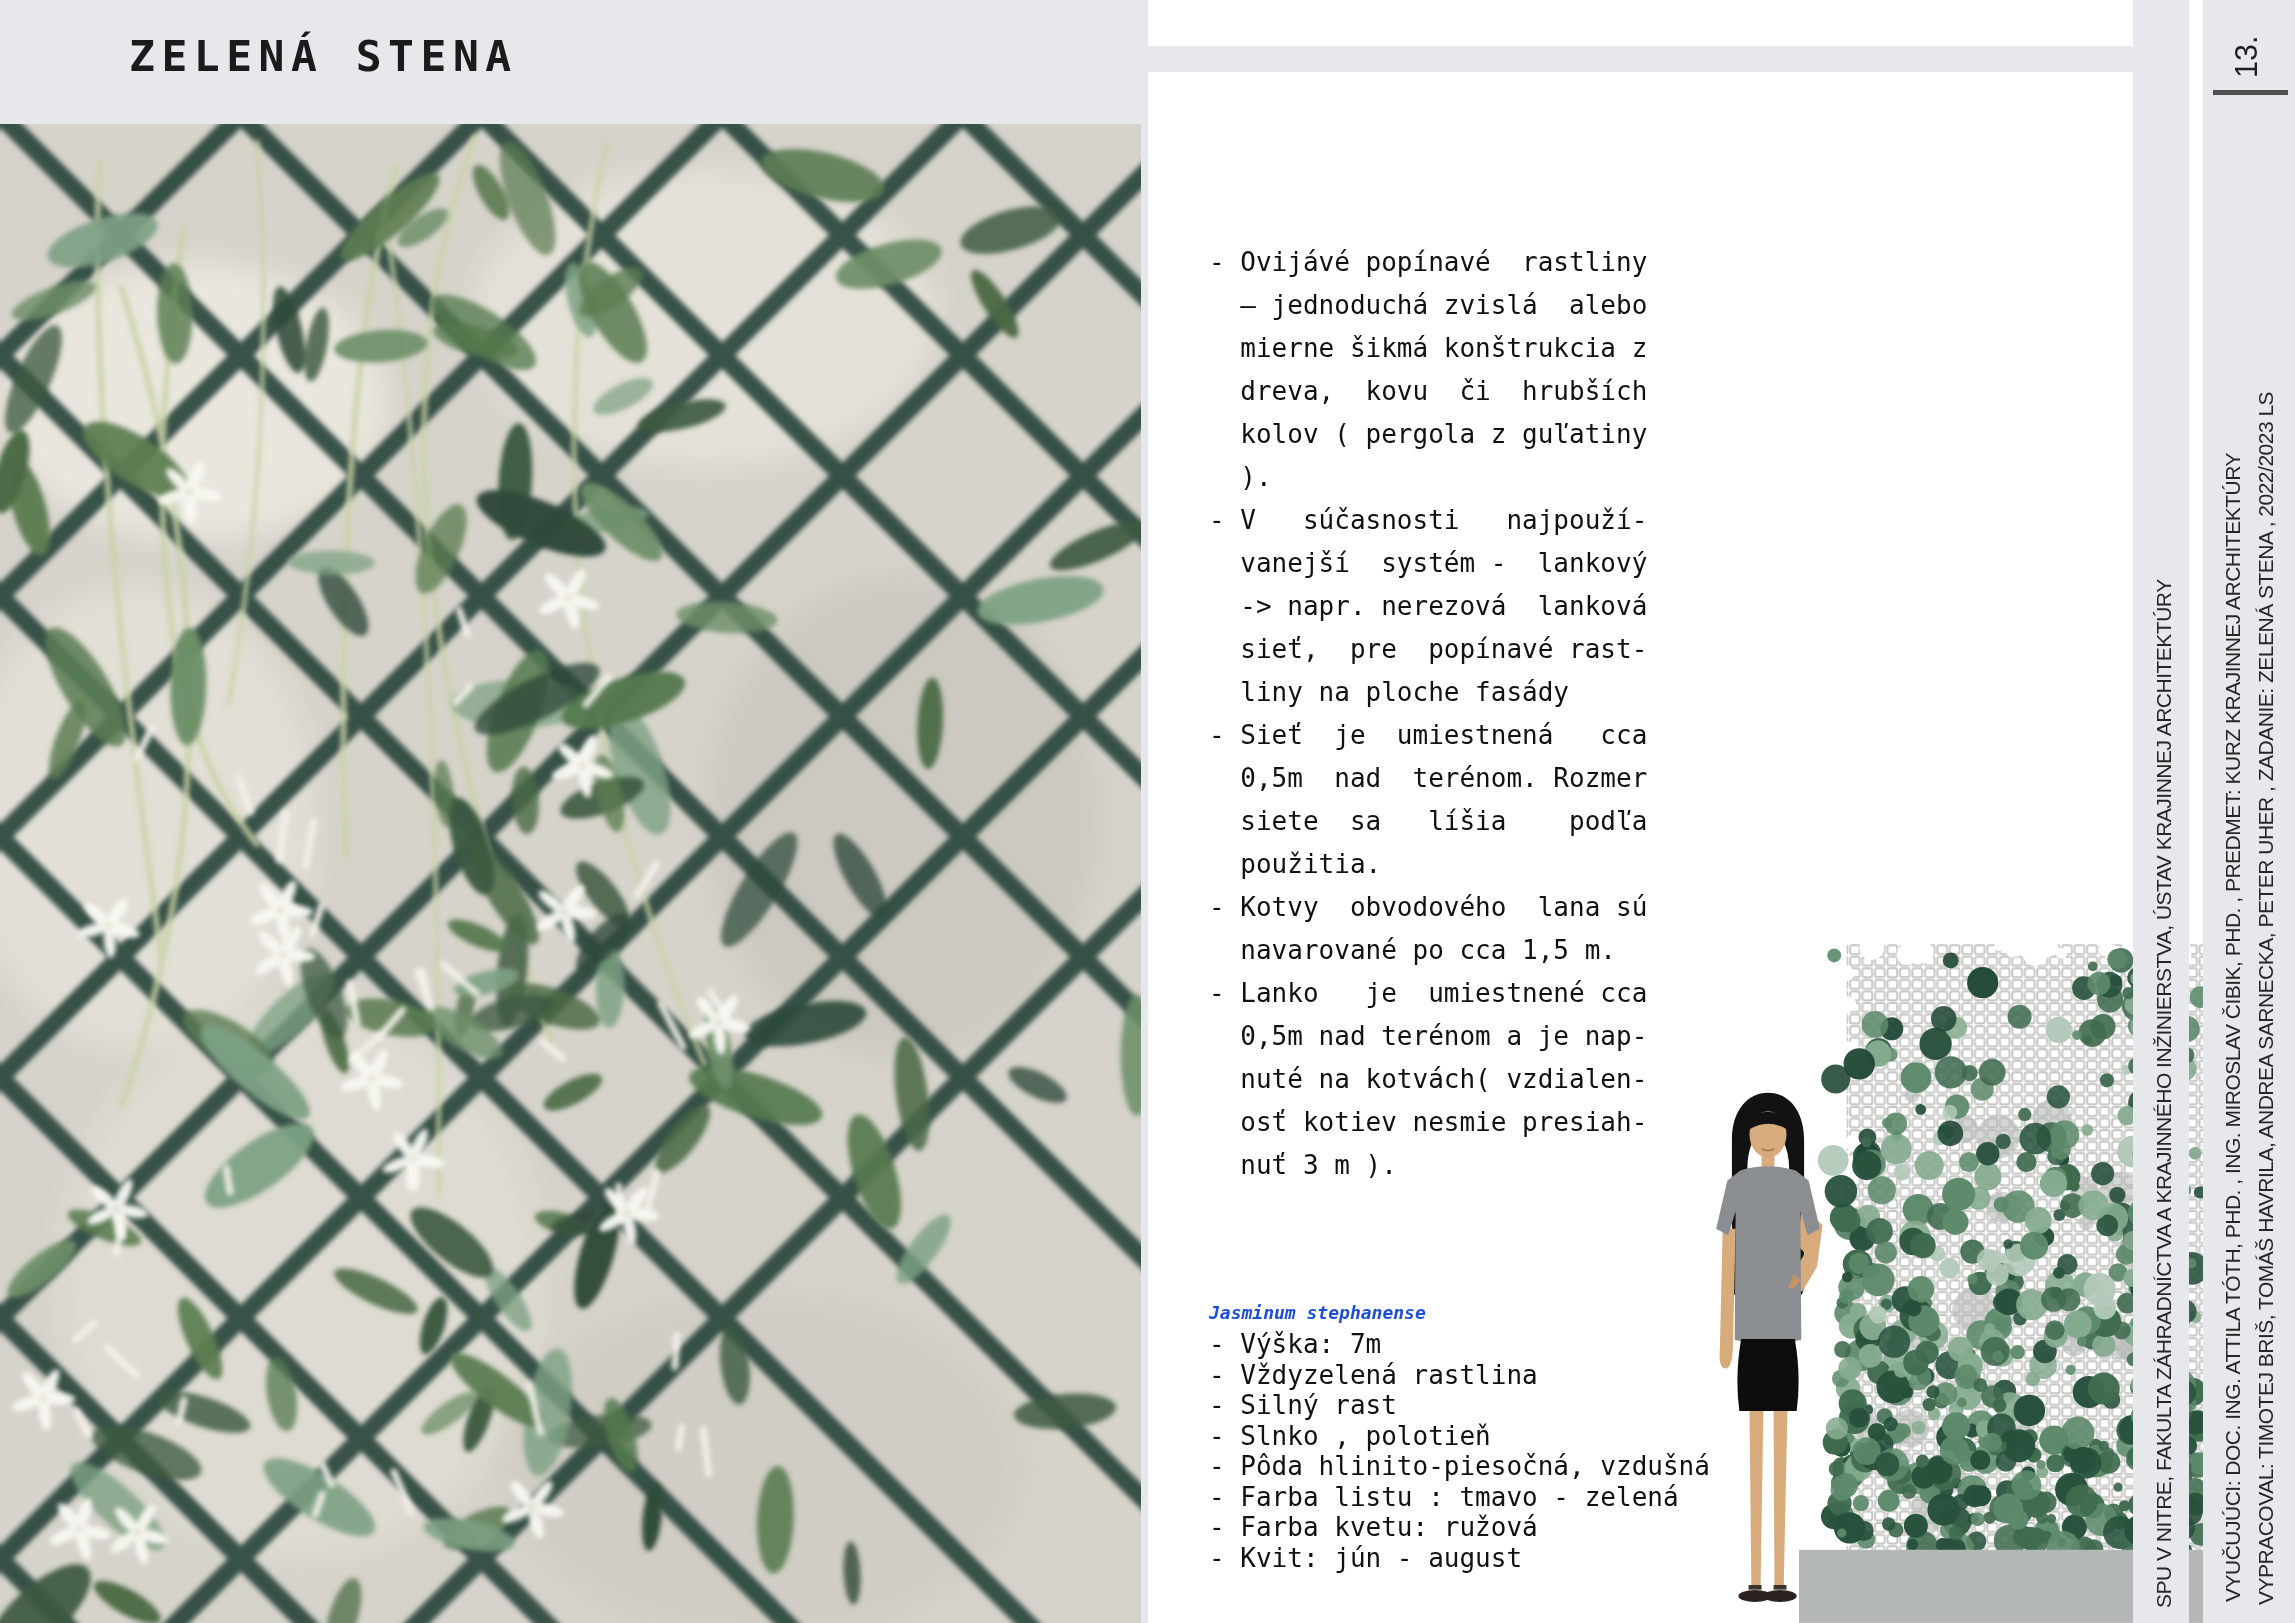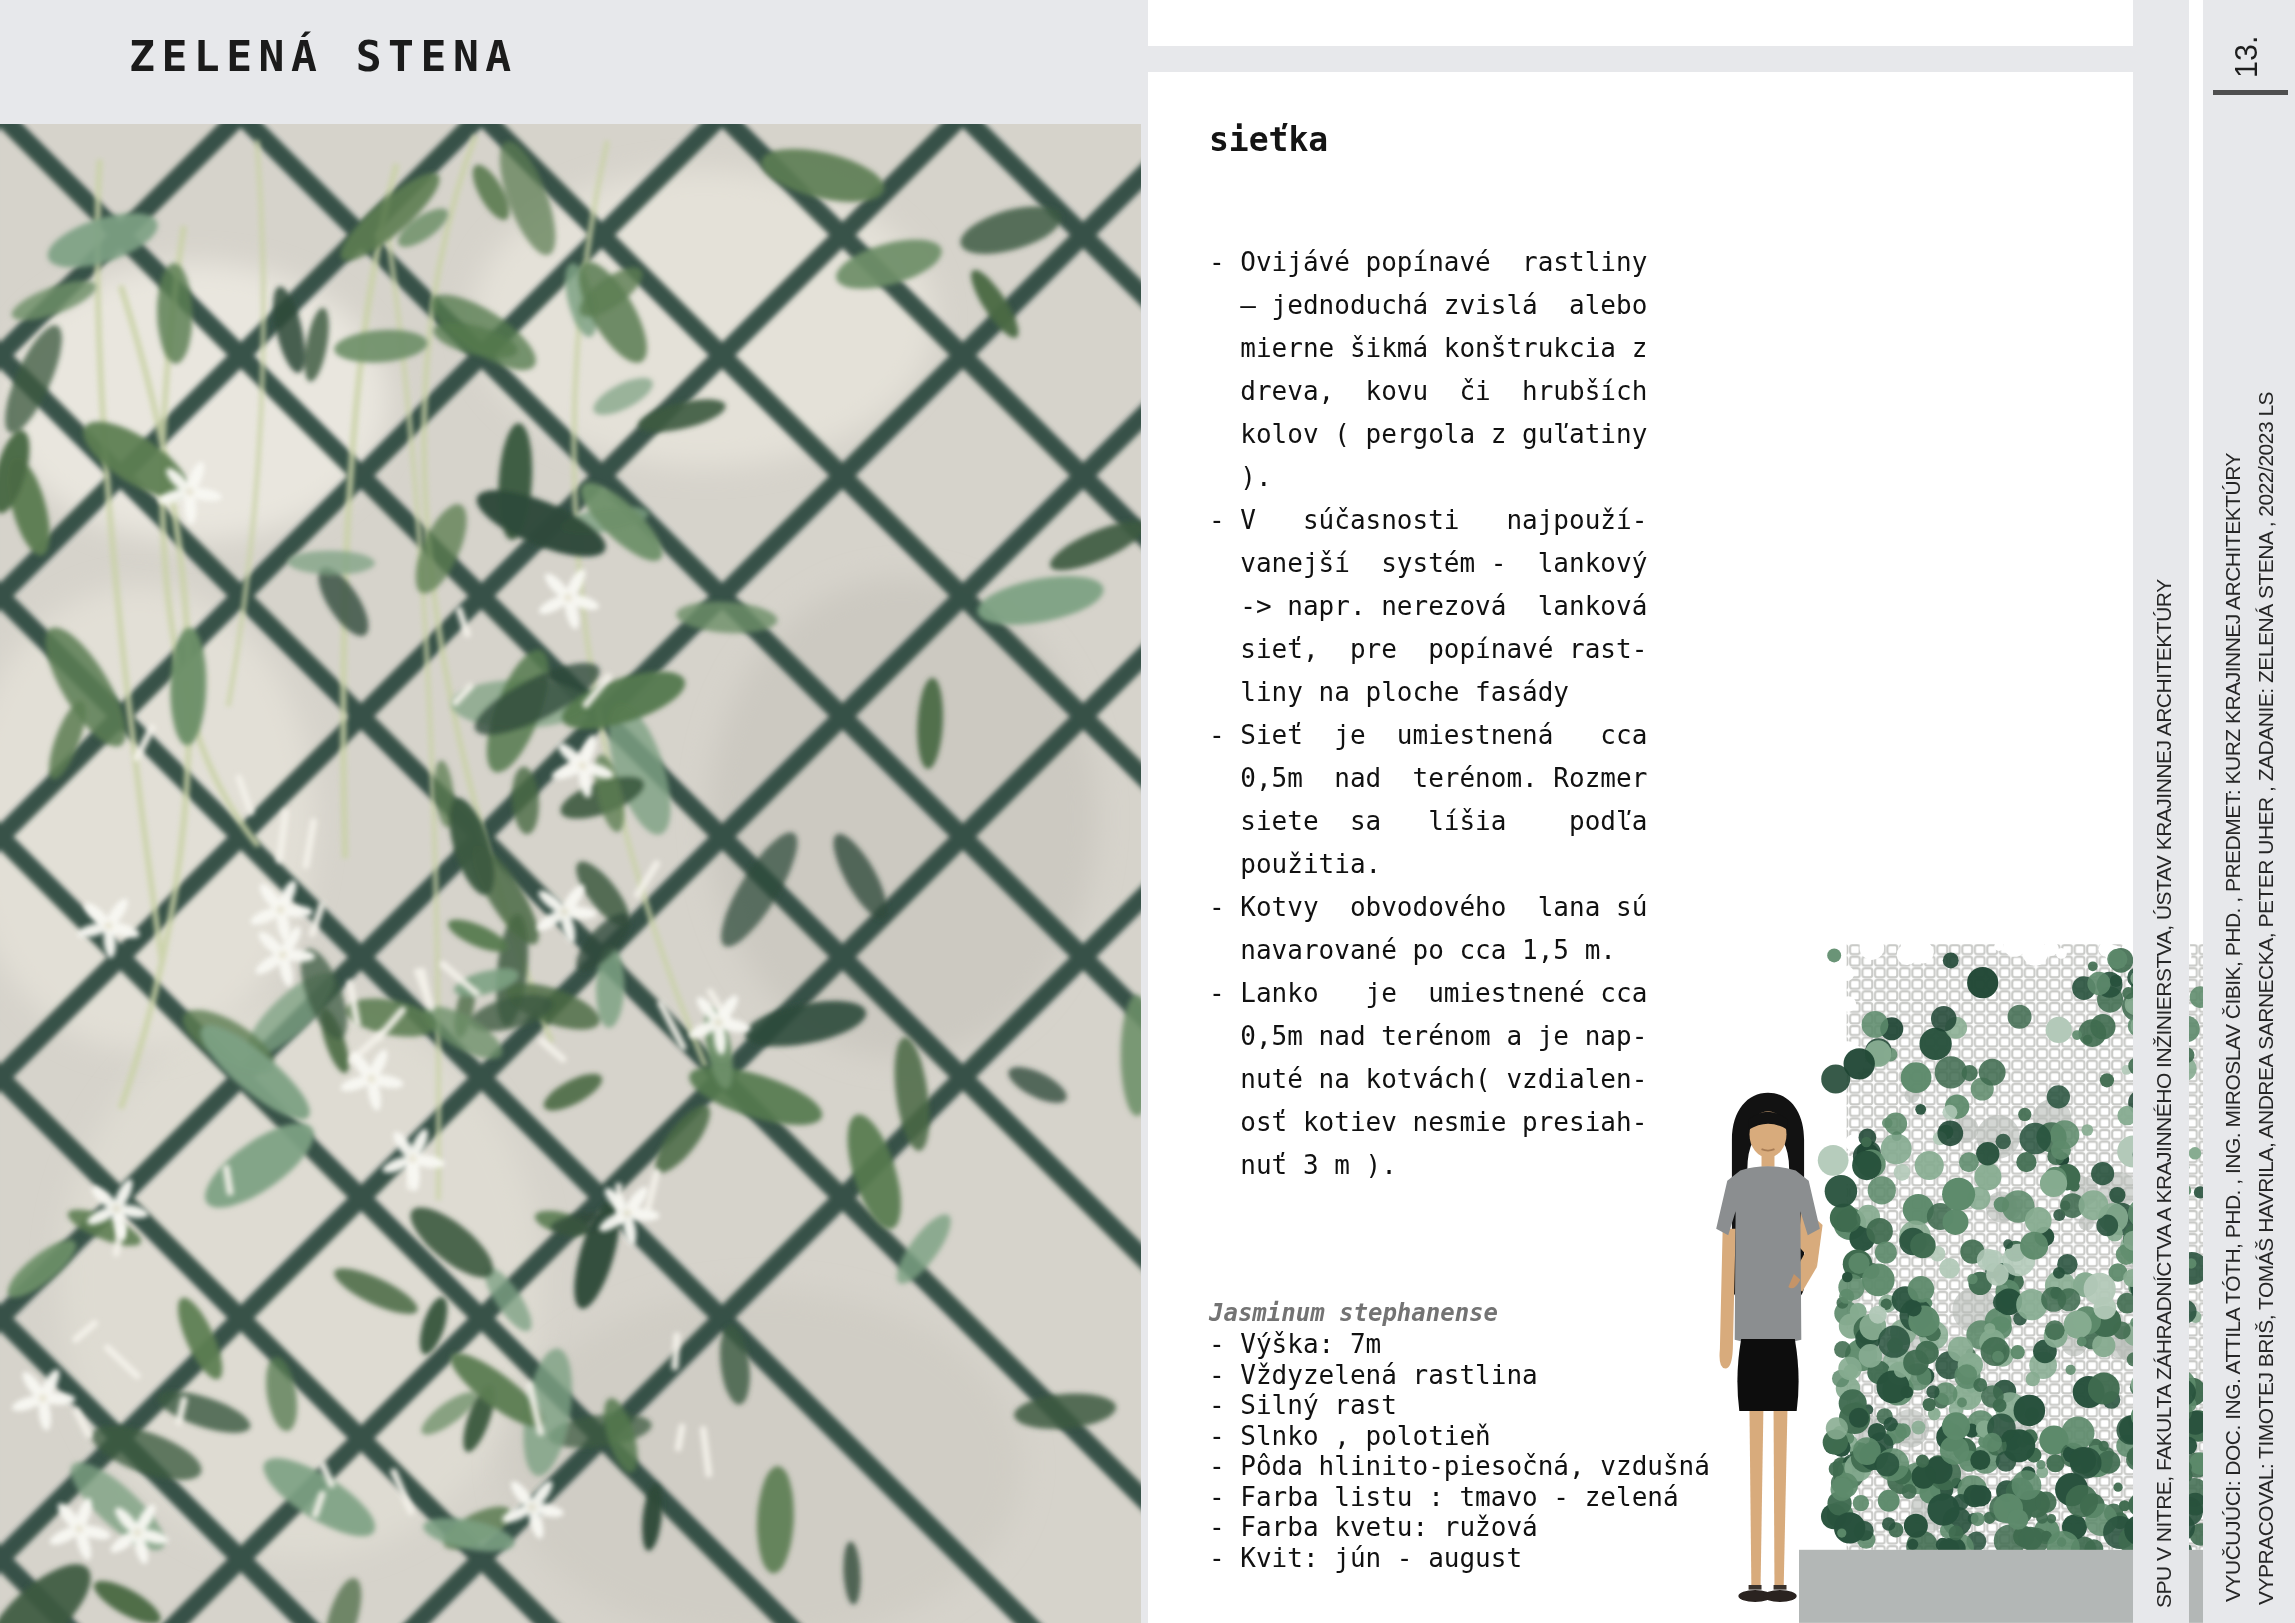--- a/index.html
+++ b/index.html
@@ -26,21 +26,21 @@
   .photo{left:0;top:124px;width:1141px;height:1500px;background:#d6d3cb;overflow:hidden;}
   .photo svg{display:block;}
 
   
   .heading{left:1209px;top:117px;width:441px;font-weight:bold;font-size:33px;line-height:46px;color:#141414;}
   .heading .l1{display:flex;justify-content:space-between;}
   pre.bodytext{
     left:1209px;top:241px;margin:0;font-family:inherit;
     font-size:26px;line-height:43px;color:#111;
   }
-  .species-name{left:1209px;top:1298px;font-size:24px;line-height:30.5px;font-weight:bold;font-style:italic;color:#737373;white-space:nowrap;text-align:right;}
+  .species-name{left:1209px;top:1298px;font-size:18px;line-height:30.5px;font-weight:bold;font-style:italic;color:#1d4ed8;white-space:nowrap;text-align:right;}
   pre.species{
     left:1209px;top:1329px;margin:0;font-family:inherit;
     font-size:26px;line-height:30.5px;color:#111;
   }
 
   
   .wall{left:1799px;top:944px;width:405px;height:679px;}
   .figure{left:1703px;top:1090px;width:130px;height:532px;}
 
   
@@ -401,21 +401,20 @@
         <ellipse cx="126.30577069334686" cy="2753.351319138892" rx="36" ry="13" fill="#f8f8f3" transform="rotate(82.83773023914546 92.30577069334686 2753.351319138892)"></ellipse>
         <ellipse cx="126.30577069334686" cy="2753.351319138892" rx="36" ry="13" fill="#f8f8f3" transform="rotate(161.64767304994166 92.30577069334686 2753.351319138892)"></ellipse>
         <ellipse cx="126.30577069334686" cy="2753.351319138892" rx="36" ry="13" fill="#f8f8f3" transform="rotate(233.70481359679252 92.30577069334686 2753.351319138892)"></ellipse>
         <ellipse cx="126.30577069334686" cy="2753.351319138892" rx="36" ry="13" fill="#f8f8f3" transform="rotate(297.5735605247319 92.30577069334686 2753.351319138892)"></ellipse>
         <circle cx="92.30577069334686" cy="2753.351319138892" r="9" fill="#e9e6d4"></circle>
       </g>
     </svg>
 </div>
 
 <div class="abs heading">
-  <div class="l2">sieťka</div>
 </div>
 
 <pre class="abs bodytext">- Ovijávé popínavé  rastliny
   – jednoduchá zvislá  alebo
   mierne šikmá konštrukcia z
   dreva,  kovu  či  hrubších
   kolov ( pergola z guľatiny
   ).
 - V   súčasnosti   najpouží-
   vanejší  systém -  lankový

